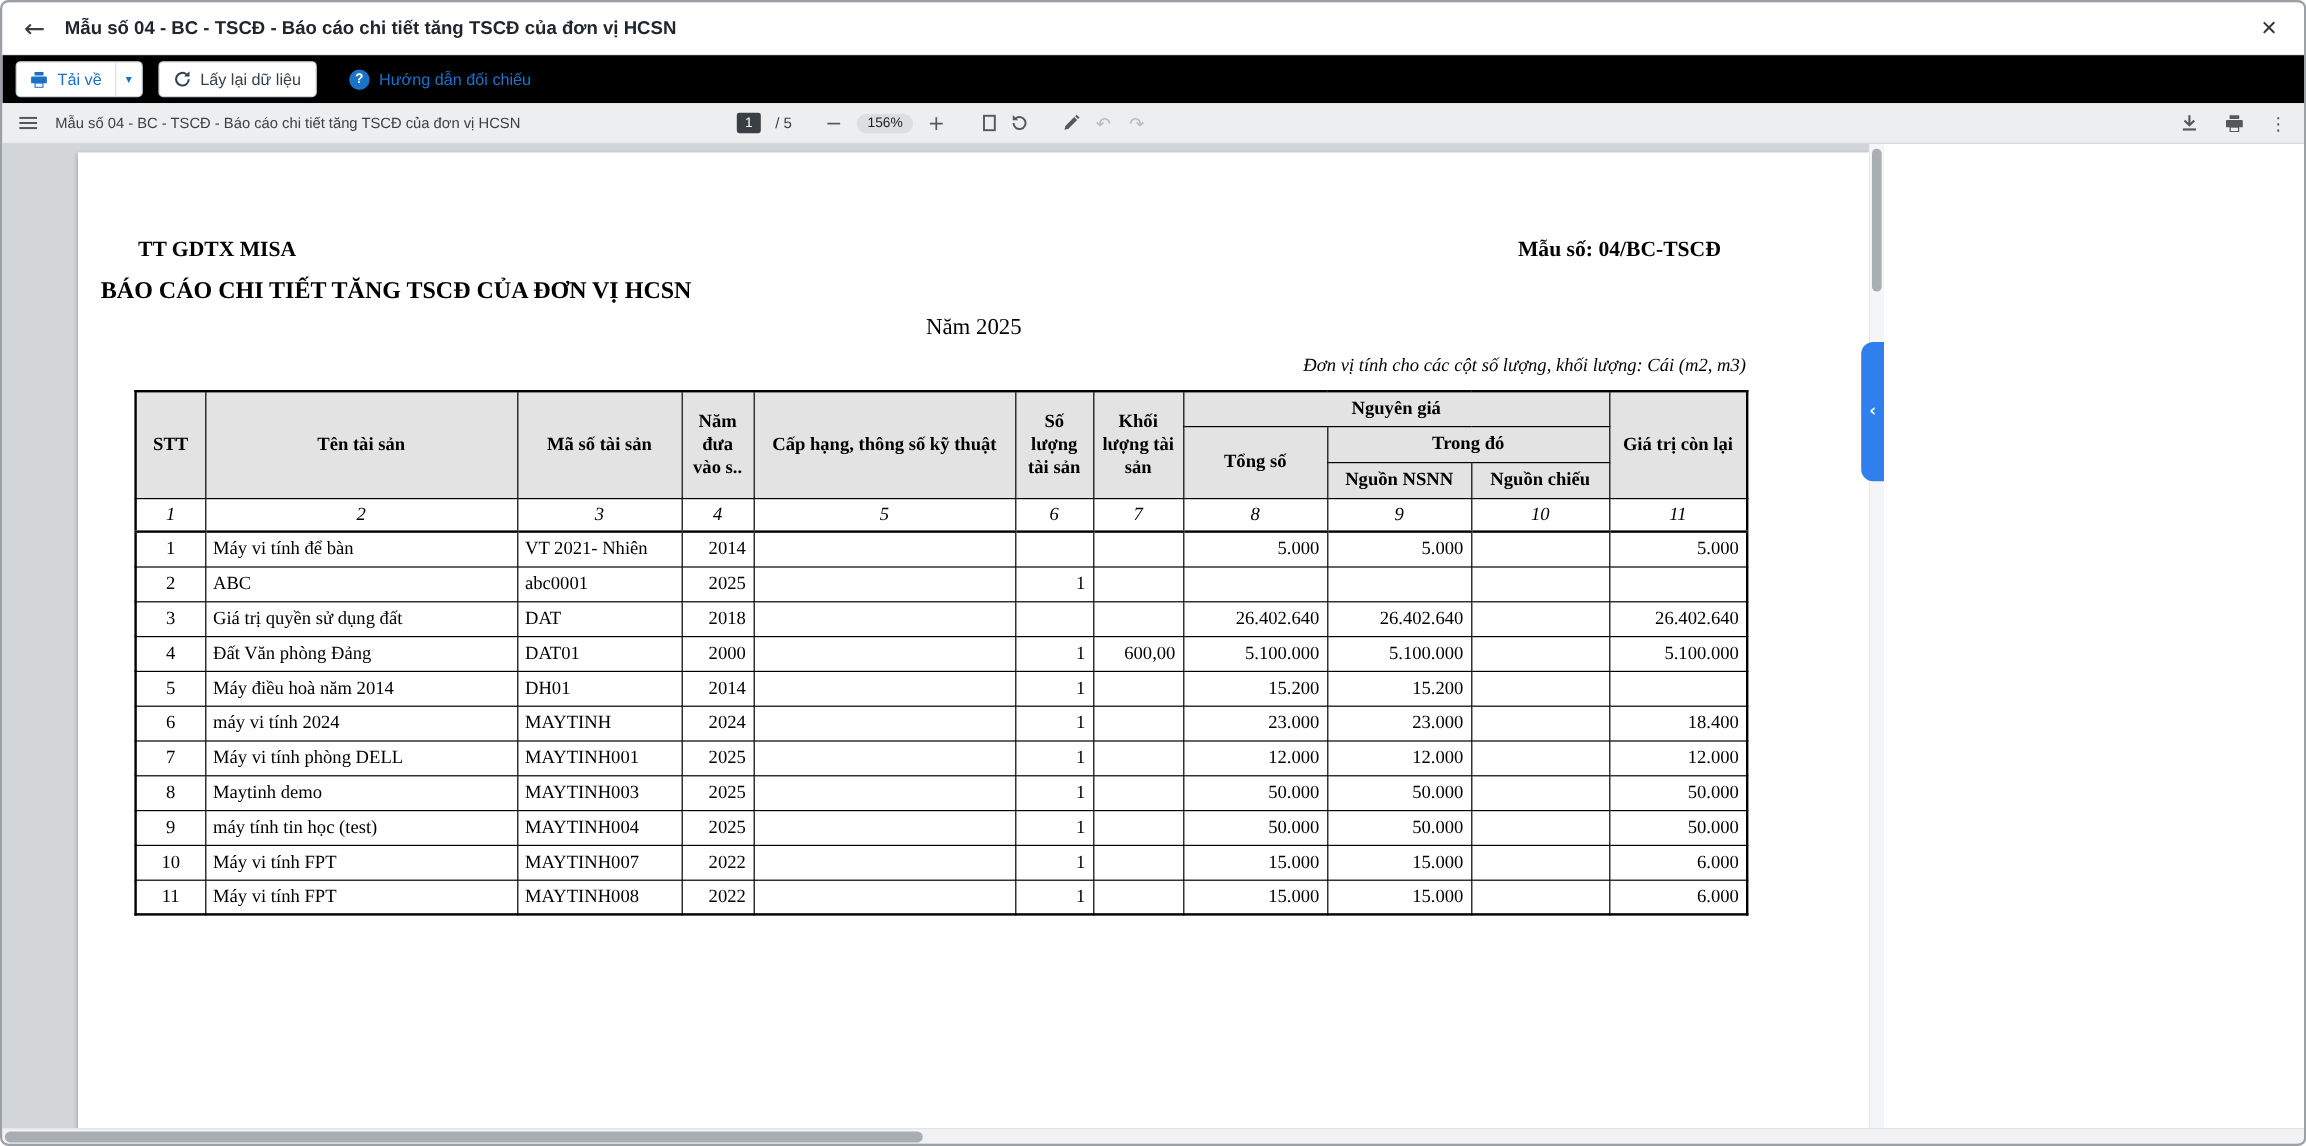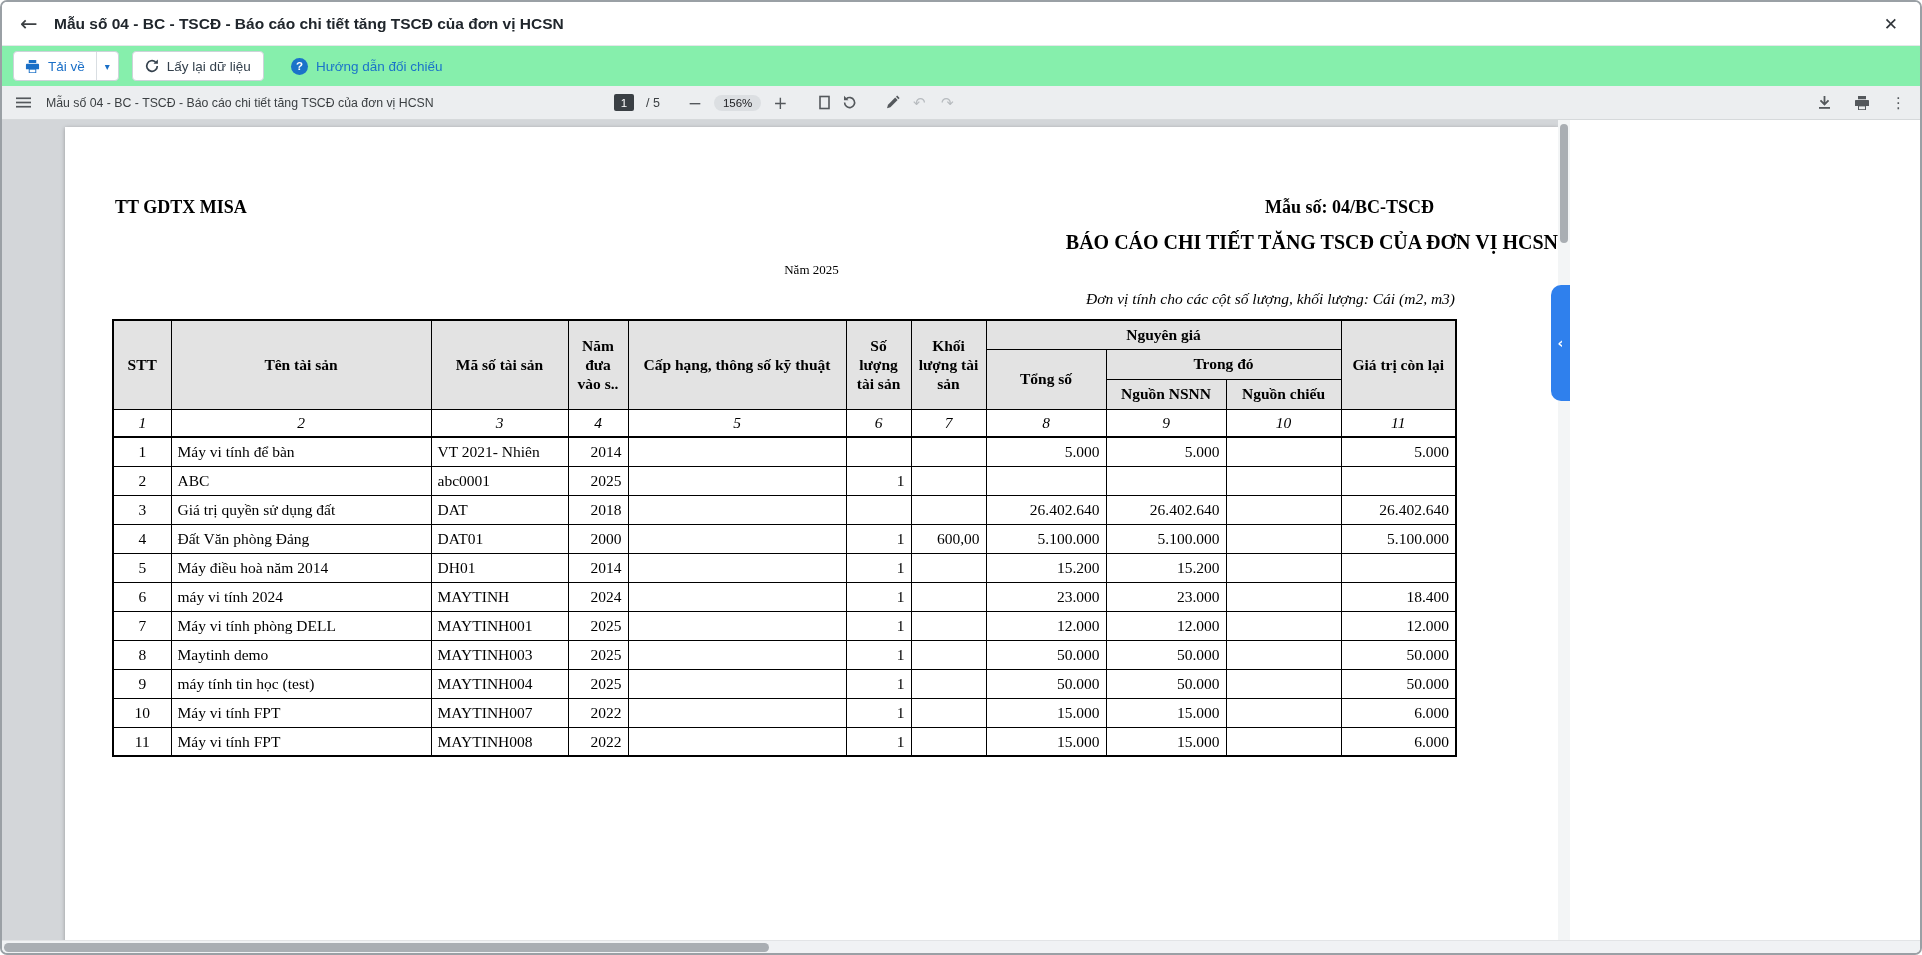--- a/index.html
+++ b/index.html
@@ -11,21 +11,21 @@
 
   
   .titlebar { height:44px; flex:0 0 44px; background:#fff; display:flex; align-items:center;
               padding:0 16px 0 18px; border-bottom:1px solid #e4e7e9; }
   .back-arrow { font-size:21px; color:#3c4043; cursor:pointer; width:26px; font-family:"DejaVu Sans",sans-serif; }
   .win-title { font-size:15.5px; font-weight:700; color:#20262c; margin-left:8px; flex:1;
                white-space:nowrap; overflow:hidden; }
   .close-x { font-size:17px; color:#30353a; cursor:pointer; padding:4px 6px; font-family:"DejaVu Sans",sans-serif; }
 
   
-  .actionbar { height:40px; flex:0 0 40px; background:#86efac; display:flex; align-items:center;
+  .actionbar { height:40px; flex:0 0 40px; background:#000000; display:flex; align-items:center;
                padding-left:11px; gap:13px; }
   .abtn { display:inline-flex; align-items:center; height:30px; background:#fff;
           border:1px solid #ccd3d9; border-radius:4px; font-size:13.5px; cursor:pointer; }
   .abtn .main { display:inline-flex; align-items:center; gap:8px; padding:0 11px; height:100%; }
   .abtn.blue { color:#1a6fc7; }
   .abtn .vdiv { width:1px; height:100%; background:#d9dee2; }
   .abtn .caret { padding:0 8px; font-size:10px; color:#1a6fc7; }
   .abtn.gray { color:#34414d; }
   .abtn.gray .main { padding:0 12px; }
   .guide-link { display:inline-flex; align-items:center; gap:8px; color:#1a73c9; font-size:13.5px;
@@ -65,22 +65,22 @@
   .bluetab { position:absolute; left:1549px; top:165px; width:19px; height:116px; background:#2f80ed;
              border-radius:10px 0 0 10px; color:#fff; display:flex; align-items:center; justify-content:center;
              font-size:14px; font-weight:700; cursor:pointer; font-family:"DejaVu Sans",sans-serif; }
 
   .hscroll { height:13px; flex:0 0 13px; background:#f0f2f4; position:relative; border-top:1px solid #e2e4e6; }
   .hthumb { position:absolute; left:2px; top:2px; width:765px; height:9px; background:#a9aeb3; border-radius:5px; }
 
   
   .doc-headrow { display:flex; justify-content:space-between; padding:70px 124px 0 50px; }
   .doc-org, .doc-form { font-size:18px; font-weight:700; }
-  .doc-title { text-align:right; font-size:20px; font-weight:700; margin-top:13px; }
-  .doc-year { text-align:center; font-size:13px; margin-top:8px; }
+  .doc-title { text-align:left; font-size:20px; font-weight:700; margin-top:13px;padding-left:19px; }
+  .doc-year { text-align:center; font-size:19px; margin-top:8px; }
   .doc-units { text-align:right; padding-right:103px; font-size:15.5px; margin-top:10px; line-height:1.45;font-style:italic; }
 
   table.rtable { border-collapse:collapse; table-layout:fixed; width:1343px; margin:9px 0 0 47px;
                  font-size:15.5px; border:2px solid #000; }
   .rtable th, .rtable td { border:1px solid #000; padding:1px 6px; vertical-align:middle; overflow:hidden; }
   .rtable th { background:#e3e3e3; font-weight:700; text-align:center; line-height:1.22; padding:1px 4px; }
   tr.h1 { height:29px; } tr.h2 { height:30px; } tr.h3 { height:30px; }
   tr.colnum { height:28px; }
   tr.colnum td { font-style:italic; text-align:center; border-bottom:2px solid #000; background:#fff; }
   tbody tr { height:29px; }

